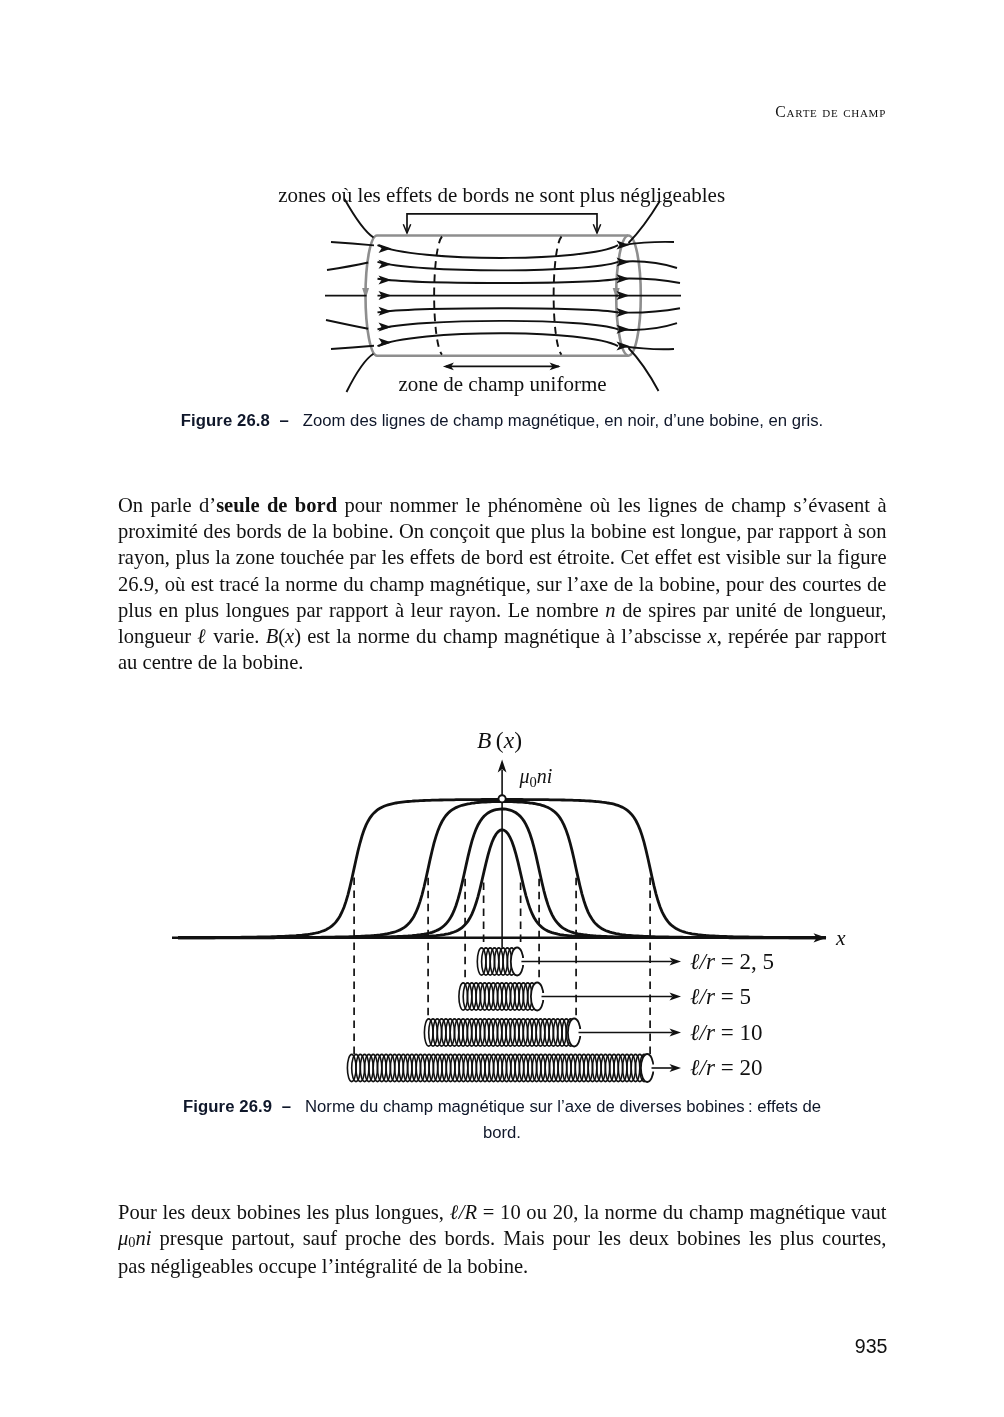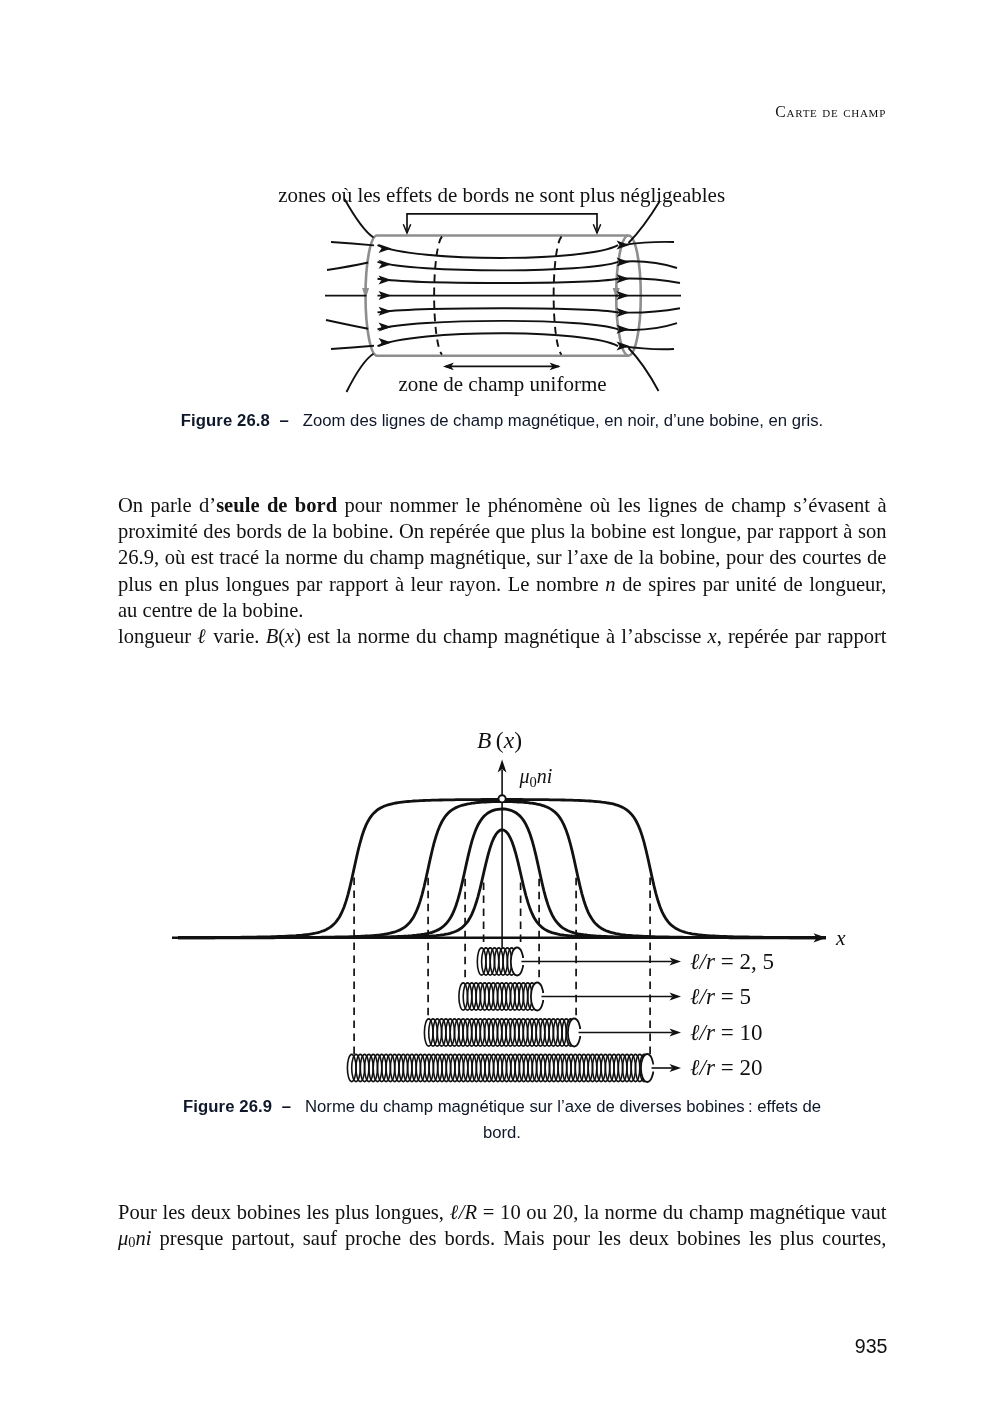--- a/index.html
+++ b/index.html
@@ -69,25 +69,26 @@
     <path d="M 561.5,236.5 A 9.5 60 0 0 0 561.5,354.7" fill="none" stroke="#111" stroke-width="1.9" stroke-dasharray="7.5 5.5"></path>
     <line x1="446" y1="366.4" x2="559" y2="366.4" stroke="#111" stroke-width="1.9"></line>
     <polygon points="442.9,366.4 453.9,362.6 451.1,366.4 453.9,370.2" fill="#111"></polygon>
     <polygon points="560.6,366.4 549.6,362.6 552.4,366.4 549.6,370.2" fill="#111"></polygon>
     <text x="501.6" y="201.8" font-size="21" text-anchor="middle" fill="#111">zones où les effets de bords ne sont plus négligeables</text>
     <text x="502.5" y="390.5" font-size="21" text-anchor="middle" fill="#111">zone de champ uniforme</text>
   </svg>
 <div class="cap" style="top:408.0px"><b>Figure 26.8&nbsp;&nbsp;–&nbsp;</b>&nbsp; Zoom des lignes de champ magnétique, en noir, d’une bobine, en gris.</div>
 <div class="para" style="top:492.0px">
     <div class="jl">On parle d’<b>seule de bord</b> pour nommer le phénomène où les lignes de champ s’évasent à</div>
-    <div class="jl">proximité des bords de la bobine. On repérée que plus la bobine est longue, par rapport à son</div>
+    <div class="jl">proximité des bords de la bobine. On conçoit que plus la bobine est longue, par rapport à son</div>
+    <div class="jl">rayon, plus la zone touchée par les effets de bord est étroite. Cet effet est visible sur la figure</div>
     <div class="jl">26.9, où est tracé la norme du champ magnétique, sur l’axe de la bobine, pour des courtes de</div>
     <div class="jl">plus en plus longues par rapport à leur rayon. Le nombre <i>n</i> de spires par unité de longueur,</div>
+    <div class="jl">longueur <i>ℓ</i> varie. <i>B</i>(<i>x</i>) est la norme du champ magnétique à l’abscisse <i>x</i>, repérée par rapport</div>
     <div class="jl last">au centre de la bobine.</div>
-    <div class="jl">longueur <i>ℓ</i> varie. <i>B</i>(<i>x</i>) est la norme du champ magnétique à l’abscisse <i>x</i>, repérée par rapport</div>
   </div>
 <svg style="position:absolute;left:150px;top:725px" width="720" height="368" viewBox="150 725 720 368" font-family="Liberation Serif, serif">
     <path d="M 178.0,937.6 L 180.0,937.6 L 182.0,937.6 L 184.0,937.6 L 186.0,937.6 L 188.0,937.6 L 190.0,937.5 L 192.0,937.5 L 194.0,937.5 L 196.0,937.5 L 198.0,937.5 L 200.0,937.5 L 202.0,937.5 L 204.0,937.5 L 206.0,937.5 L 208.0,937.5 L 210.0,937.5 L 212.0,937.5 L 214.0,937.4 L 216.0,937.4 L 218.0,937.4 L 220.0,937.4 L 222.0,937.4 L 224.0,937.4 L 226.0,937.4 L 228.0,937.4 L 230.0,937.3 L 232.0,937.3 L 234.0,937.3 L 236.0,937.3 L 238.0,937.3 L 240.0,937.3 L 242.0,937.2 L 244.0,937.2 L 246.0,937.2 L 248.0,937.2 L 250.0,937.1 L 252.0,937.1 L 254.0,937.1 L 256.0,937.1 L 258.0,937.0 L 260.0,937.0 L 262.0,936.9 L 264.0,936.9 L 266.0,936.9 L 268.0,936.8 L 270.0,936.8 L 272.0,936.7 L 274.0,936.7 L 276.0,936.6 L 278.0,936.5 L 280.0,936.5 L 282.0,936.4 L 284.0,936.3 L 286.0,936.2 L 288.0,936.1 L 290.0,936.0 L 292.0,935.9 L 294.0,935.8 L 296.0,935.7 L 298.0,935.5 L 300.0,935.3 L 302.0,935.2 L 304.0,934.9 L 306.0,934.7 L 308.0,934.5 L 310.0,934.2 L 312.0,933.8 L 314.0,933.5 L 316.0,933.0 L 318.0,932.6 L 320.0,932.0 L 322.0,931.3 L 324.0,930.6 L 326.0,929.7 L 328.0,928.6 L 330.0,927.4 L 332.0,925.9 L 334.0,924.1 L 336.0,921.9 L 338.0,919.2 L 340.0,916.0 L 342.0,912.0 L 344.0,907.2 L 346.0,901.4 L 348.0,894.6 L 350.0,886.7 L 352.0,878.0 L 354.0,868.9 L 356.0,859.7 L 358.0,850.9 L 360.0,843.0 L 362.0,836.0 L 364.0,830.1 L 366.0,825.2 L 368.0,821.2 L 370.0,817.8 L 372.0,815.1 L 374.0,812.9 L 376.0,811.1 L 378.0,809.5 L 380.0,808.3 L 382.0,807.2 L 384.0,806.3 L 386.0,805.5 L 388.0,804.9 L 390.0,804.3 L 392.0,803.8 L 394.0,803.4 L 396.0,803.0 L 398.0,802.7 L 400.0,802.4 L 402.0,802.1 L 404.0,801.9 L 406.0,801.7 L 408.0,801.5 L 410.0,801.3 L 412.0,801.2 L 414.0,801.0 L 416.0,800.9 L 418.0,800.8 L 420.0,800.7 L 422.0,800.6 L 424.0,800.5 L 426.0,800.4 L 428.0,800.3 L 430.0,800.3 L 432.0,800.2 L 434.0,800.2 L 436.0,800.1 L 438.0,800.1 L 440.0,800.0 L 442.0,800.0 L 444.0,799.9 L 446.0,799.9 L 448.0,799.9 L 450.0,799.8 L 452.0,799.8 L 454.0,799.8 L 456.0,799.7 L 458.0,799.7 L 460.0,799.7 L 462.0,799.7 L 464.0,799.7 L 466.0,799.6 L 468.0,799.6 L 470.0,799.6 L 472.0,799.6 L 474.0,799.6 L 476.0,799.6 L 478.0,799.6 L 480.0,799.6 L 482.0,799.5 L 484.0,799.5 L 486.0,799.5 L 488.0,799.5 L 490.0,799.5 L 492.0,799.5 L 494.0,799.5 L 496.0,799.5 L 498.0,799.5 L 500.0,799.5 L 502.0,799.5 L 504.0,799.5 L 506.0,799.5 L 508.0,799.5 L 510.0,799.5 L 512.0,799.5 L 514.0,799.5 L 516.0,799.5 L 518.0,799.5 L 520.0,799.5 L 522.0,799.5 L 524.0,799.6 L 526.0,799.6 L 528.0,799.6 L 530.0,799.6 L 532.0,799.6 L 534.0,799.6 L 536.0,799.6 L 538.0,799.6 L 540.0,799.7 L 542.0,799.7 L 544.0,799.7 L 546.0,799.7 L 548.0,799.7 L 550.0,799.8 L 552.0,799.8 L 554.0,799.8 L 556.0,799.9 L 558.0,799.9 L 560.0,799.9 L 562.0,800.0 L 564.0,800.0 L 566.0,800.1 L 568.0,800.1 L 570.0,800.2 L 572.0,800.2 L 574.0,800.3 L 576.0,800.3 L 578.0,800.4 L 580.0,800.5 L 582.0,800.6 L 584.0,800.7 L 586.0,800.8 L 588.0,800.9 L 590.0,801.0 L 592.0,801.1 L 594.0,801.3 L 596.0,801.5 L 598.0,801.6 L 600.0,801.8 L 602.0,802.1 L 604.0,802.3 L 606.0,802.6 L 608.0,803.0 L 610.0,803.3 L 612.0,803.7 L 614.0,804.2 L 616.0,804.8 L 618.0,805.4 L 620.0,806.2 L 622.0,807.1 L 624.0,808.1 L 626.0,809.4 L 628.0,810.9 L 630.0,812.7 L 632.0,814.9 L 634.0,817.5 L 636.0,820.8 L 638.0,824.8 L 640.0,829.6 L 642.0,835.4 L 644.0,842.2 L 646.0,850.1 L 648.0,858.8 L 650.0,867.9 L 652.0,877.1 L 654.0,885.9 L 656.0,893.8 L 658.0,900.8 L 660.0,906.7 L 662.0,911.6 L 664.0,915.6 L 666.0,918.9 L 668.0,921.6 L 670.0,923.9 L 672.0,925.7 L 674.0,927.2 L 676.0,928.5 L 678.0,929.6 L 680.0,930.5 L 682.0,931.3 L 684.0,931.9 L 686.0,932.5 L 688.0,933.0 L 690.0,933.4 L 692.0,933.8 L 694.0,934.1 L 696.0,934.4 L 698.0,934.7 L 700.0,934.9 L 702.0,935.1 L 704.0,935.3 L 706.0,935.5 L 708.0,935.6 L 710.0,935.8 L 712.0,935.9 L 714.0,936.0 L 716.0,936.1 L 718.0,936.2 L 720.0,936.3 L 722.0,936.4 L 724.0,936.5 L 726.0,936.5 L 728.0,936.6 L 730.0,936.7 L 732.0,936.7 L 734.0,936.8 L 736.0,936.8 L 738.0,936.9 L 740.0,936.9 L 742.0,936.9 L 744.0,937.0 L 746.0,937.0 L 748.0,937.0 L 750.0,937.1 L 752.0,937.1 L 754.0,937.1 L 756.0,937.2 L 758.0,937.2 L 760.0,937.2 L 762.0,937.2 L 764.0,937.3 L 766.0,937.3 L 768.0,937.3 L 770.0,937.3 L 772.0,937.3 L 774.0,937.3 L 776.0,937.4 L 778.0,937.4 L 780.0,937.4 L 782.0,937.4 L 784.0,937.4 L 786.0,937.4 L 788.0,937.4 L 790.0,937.4 L 792.0,937.5 L 794.0,937.5 L 796.0,937.5 L 798.0,937.5 L 800.0,937.5 L 802.0,937.5 L 804.0,937.5 L 806.0,937.5 L 808.0,937.5 L 810.0,937.5 L 812.0,937.5 L 814.0,937.5 L 816.0,937.6 L 818.0,937.6 L 820.0,937.6 L 822.0,937.6 L 824.0,937.6 L 826.0,937.6" fill="none" stroke="#111" stroke-width="2.8"></path>
     <path d="M 178.0,937.7 L 180.0,937.7 L 182.0,937.7 L 184.0,937.7 L 186.0,937.7 L 188.0,937.7 L 190.0,937.7 L 192.0,937.7 L 194.0,937.7 L 196.0,937.7 L 198.0,937.7 L 200.0,937.7 L 202.0,937.7 L 204.0,937.7 L 206.0,937.7 L 208.0,937.7 L 210.0,937.7 L 212.0,937.7 L 214.0,937.7 L 216.0,937.7 L 218.0,937.7 L 220.0,937.7 L 222.0,937.7 L 224.0,937.7 L 226.0,937.7 L 228.0,937.7 L 230.0,937.7 L 232.0,937.7 L 234.0,937.7 L 236.0,937.7 L 238.0,937.7 L 240.0,937.6 L 242.0,937.6 L 244.0,937.6 L 246.0,937.6 L 248.0,937.6 L 250.0,937.6 L 252.0,937.6 L 254.0,937.6 L 256.0,937.6 L 258.0,937.6 L 260.0,937.6 L 262.0,937.6 L 264.0,937.6 L 266.0,937.6 L 268.0,937.6 L 270.0,937.6 L 272.0,937.6 L 274.0,937.6 L 276.0,937.6 L 278.0,937.5 L 280.0,937.5 L 282.0,937.5 L 284.0,937.5 L 286.0,937.5 L 288.0,937.5 L 290.0,937.5 L 292.0,937.5 L 294.0,937.5 L 296.0,937.5 L 298.0,937.4 L 300.0,937.4 L 302.0,937.4 L 304.0,937.4 L 306.0,937.4 L 308.0,937.4 L 310.0,937.4 L 312.0,937.3 L 314.0,937.3 L 316.0,937.3 L 318.0,937.3 L 320.0,937.3 L 322.0,937.2 L 324.0,937.2 L 326.0,937.2 L 328.0,937.2 L 330.0,937.1 L 332.0,937.1 L 334.0,937.1 L 336.0,937.0 L 338.0,937.0 L 340.0,937.0 L 342.0,936.9 L 344.0,936.9 L 346.0,936.8 L 348.0,936.8 L 350.0,936.7 L 352.0,936.6 L 354.0,936.6 L 356.0,936.5 L 358.0,936.4 L 360.0,936.3 L 362.0,936.2 L 364.0,936.1 L 366.0,936.0 L 368.0,935.9 L 370.0,935.8 L 372.0,935.6 L 374.0,935.5 L 376.0,935.3 L 378.0,935.1 L 380.0,934.9 L 382.0,934.6 L 384.0,934.3 L 386.0,934.0 L 388.0,933.6 L 390.0,933.2 L 392.0,932.7 L 394.0,932.2 L 396.0,931.5 L 398.0,930.7 L 400.0,929.9 L 402.0,928.8 L 404.0,927.6 L 406.0,926.1 L 408.0,924.3 L 410.0,922.1 L 412.0,919.4 L 414.0,916.2 L 416.0,912.2 L 418.0,907.4 L 420.0,901.6 L 422.0,894.8 L 424.0,887.0 L 426.0,878.3 L 428.0,869.1 L 430.0,859.9 L 432.0,851.2 L 434.0,843.2 L 436.0,836.3 L 438.0,830.4 L 440.0,825.5 L 442.0,821.5 L 444.0,818.2 L 446.0,815.5 L 448.0,813.3 L 450.0,811.4 L 452.0,809.9 L 454.0,808.7 L 456.0,807.6 L 458.0,806.7 L 460.0,806.0 L 462.0,805.3 L 464.0,804.8 L 466.0,804.3 L 468.0,803.9 L 470.0,803.6 L 472.0,803.2 L 474.0,803.0 L 476.0,802.7 L 478.0,802.5 L 480.0,802.4 L 482.0,802.2 L 484.0,802.1 L 486.0,802.0 L 488.0,801.9 L 490.0,801.8 L 492.0,801.7 L 494.0,801.7 L 496.0,801.6 L 498.0,801.6 L 500.0,801.6 L 502.0,801.6 L 504.0,801.6 L 506.0,801.6 L 508.0,801.6 L 510.0,801.7 L 512.0,801.7 L 514.0,801.8 L 516.0,801.9 L 518.0,802.0 L 520.0,802.1 L 522.0,802.2 L 524.0,802.3 L 526.0,802.5 L 528.0,802.7 L 530.0,803.0 L 532.0,803.2 L 534.0,803.5 L 536.0,803.9 L 538.0,804.3 L 540.0,804.7 L 542.0,805.3 L 544.0,805.9 L 546.0,806.7 L 548.0,807.5 L 550.0,808.6 L 552.0,809.8 L 554.0,811.3 L 556.0,813.1 L 558.0,815.2 L 560.0,817.9 L 562.0,821.1 L 564.0,825.1 L 566.0,829.9 L 568.0,835.7 L 570.0,842.5 L 572.0,850.4 L 574.0,859.0 L 576.0,868.2 L 578.0,877.4 L 580.0,886.1 L 582.0,894.1 L 584.0,901.0 L 586.0,906.9 L 588.0,911.8 L 590.0,915.8 L 592.0,919.1 L 594.0,921.9 L 596.0,924.1 L 598.0,925.9 L 600.0,927.4 L 602.0,928.7 L 604.0,929.8 L 606.0,930.7 L 608.0,931.4 L 610.0,932.1 L 612.0,932.7 L 614.0,933.1 L 616.0,933.6 L 618.0,933.9 L 620.0,934.3 L 622.0,934.6 L 624.0,934.8 L 626.0,935.1 L 628.0,935.3 L 630.0,935.4 L 632.0,935.6 L 634.0,935.8 L 636.0,935.9 L 638.0,936.0 L 640.0,936.1 L 642.0,936.2 L 644.0,936.3 L 646.0,936.4 L 648.0,936.5 L 650.0,936.6 L 652.0,936.6 L 654.0,936.7 L 656.0,936.8 L 658.0,936.8 L 660.0,936.9 L 662.0,936.9 L 664.0,936.9 L 666.0,937.0 L 668.0,937.0 L 670.0,937.1 L 672.0,937.1 L 674.0,937.1 L 676.0,937.2 L 678.0,937.2 L 680.0,937.2 L 682.0,937.2 L 684.0,937.3 L 686.0,937.3 L 688.0,937.3 L 690.0,937.3 L 692.0,937.3 L 694.0,937.4 L 696.0,937.4 L 698.0,937.4 L 700.0,937.4 L 702.0,937.4 L 704.0,937.4 L 706.0,937.4 L 708.0,937.5 L 710.0,937.5 L 712.0,937.5 L 714.0,937.5 L 716.0,937.5 L 718.0,937.5 L 720.0,937.5 L 722.0,937.5 L 724.0,937.5 L 726.0,937.5 L 728.0,937.6 L 730.0,937.6 L 732.0,937.6 L 734.0,937.6 L 736.0,937.6 L 738.0,937.6 L 740.0,937.6 L 742.0,937.6 L 744.0,937.6 L 746.0,937.6 L 748.0,937.6 L 750.0,937.6 L 752.0,937.6 L 754.0,937.6 L 756.0,937.6 L 758.0,937.6 L 760.0,937.6 L 762.0,937.6 L 764.0,937.6 L 766.0,937.7 L 768.0,937.7 L 770.0,937.7 L 772.0,937.7 L 774.0,937.7 L 776.0,937.7 L 778.0,937.7 L 780.0,937.7 L 782.0,937.7 L 784.0,937.7 L 786.0,937.7 L 788.0,937.7 L 790.0,937.7 L 792.0,937.7 L 794.0,937.7 L 796.0,937.7 L 798.0,937.7 L 800.0,937.7 L 802.0,937.7 L 804.0,937.7 L 806.0,937.7 L 808.0,937.7 L 810.0,937.7 L 812.0,937.7 L 814.0,937.7 L 816.0,937.7 L 818.0,937.7 L 820.0,937.7 L 822.0,937.7 L 824.0,937.7 L 826.0,937.7" fill="none" stroke="#111" stroke-width="2.8"></path>
     <path d="M 178.0,937.8 L 180.0,937.8 L 182.0,937.8 L 184.0,937.8 L 186.0,937.8 L 188.0,937.8 L 190.0,937.8 L 192.0,937.8 L 194.0,937.8 L 196.0,937.8 L 198.0,937.8 L 200.0,937.8 L 202.0,937.8 L 204.0,937.8 L 206.0,937.8 L 208.0,937.8 L 210.0,937.8 L 212.0,937.8 L 214.0,937.8 L 216.0,937.7 L 218.0,937.7 L 220.0,937.7 L 222.0,937.7 L 224.0,937.7 L 226.0,937.7 L 228.0,937.7 L 230.0,937.7 L 232.0,937.7 L 234.0,937.7 L 236.0,937.7 L 238.0,937.7 L 240.0,937.7 L 242.0,937.7 L 244.0,937.7 L 246.0,937.7 L 248.0,937.7 L 250.0,937.7 L 252.0,937.7 L 254.0,937.7 L 256.0,937.7 L 258.0,937.7 L 260.0,937.7 L 262.0,937.7 L 264.0,937.7 L 266.0,937.7 L 268.0,937.7 L 270.0,937.7 L 272.0,937.7 L 274.0,937.7 L 276.0,937.7 L 278.0,937.7 L 280.0,937.7 L 282.0,937.7 L 284.0,937.7 L 286.0,937.7 L 288.0,937.7 L 290.0,937.7 L 292.0,937.7 L 294.0,937.7 L 296.0,937.7 L 298.0,937.7 L 300.0,937.7 L 302.0,937.6 L 304.0,937.6 L 306.0,937.6 L 308.0,937.6 L 310.0,937.6 L 312.0,937.6 L 314.0,937.6 L 316.0,937.6 L 318.0,937.6 L 320.0,937.6 L 322.0,937.6 L 324.0,937.6 L 326.0,937.6 L 328.0,937.6 L 330.0,937.6 L 332.0,937.5 L 334.0,937.5 L 336.0,937.5 L 338.0,937.5 L 340.0,937.5 L 342.0,937.5 L 344.0,937.5 L 346.0,937.5 L 348.0,937.4 L 350.0,937.4 L 352.0,937.4 L 354.0,937.4 L 356.0,937.4 L 358.0,937.4 L 360.0,937.3 L 362.0,937.3 L 364.0,937.3 L 366.0,937.3 L 368.0,937.3 L 370.0,937.2 L 372.0,937.2 L 374.0,937.2 L 376.0,937.1 L 378.0,937.1 L 380.0,937.1 L 382.0,937.0 L 384.0,937.0 L 386.0,936.9 L 388.0,936.9 L 390.0,936.8 L 392.0,936.7 L 394.0,936.7 L 396.0,936.6 L 398.0,936.5 L 400.0,936.4 L 402.0,936.3 L 404.0,936.2 L 406.0,936.1 L 408.0,936.0 L 410.0,935.8 L 412.0,935.7 L 414.0,935.5 L 416.0,935.3 L 418.0,935.0 L 420.0,934.8 L 422.0,934.5 L 424.0,934.2 L 426.0,933.8 L 428.0,933.4 L 430.0,932.9 L 432.0,932.3 L 434.0,931.6 L 436.0,930.8 L 438.0,929.9 L 440.0,928.7 L 442.0,927.4 L 444.0,925.8 L 446.0,923.8 L 448.0,921.5 L 450.0,918.6 L 452.0,915.0 L 454.0,910.7 L 456.0,905.5 L 458.0,899.2 L 460.0,891.9 L 462.0,883.6 L 464.0,874.7 L 466.0,865.6 L 468.0,856.6 L 470.0,848.3 L 472.0,840.9 L 474.0,834.6 L 476.0,829.3 L 478.0,825.0 L 480.0,821.5 L 482.0,818.6 L 484.0,816.3 L 486.0,814.5 L 488.0,813.0 L 490.0,811.8 L 492.0,810.9 L 494.0,810.2 L 496.0,809.6 L 498.0,809.3 L 500.0,809.1 L 502.0,809.0 L 504.0,809.0 L 506.0,809.2 L 508.0,809.6 L 510.0,810.1 L 512.0,810.8 L 514.0,811.7 L 516.0,812.8 L 518.0,814.3 L 520.0,816.1 L 522.0,818.3 L 524.0,821.1 L 526.0,824.6 L 528.0,828.9 L 530.0,834.0 L 532.0,840.2 L 534.0,847.5 L 536.0,855.7 L 538.0,864.6 L 540.0,873.8 L 542.0,882.8 L 544.0,891.1 L 546.0,898.5 L 548.0,904.9 L 550.0,910.2 L 552.0,914.6 L 554.0,918.2 L 556.0,921.2 L 558.0,923.6 L 560.0,925.6 L 562.0,927.3 L 564.0,928.6 L 566.0,929.8 L 568.0,930.7 L 570.0,931.5 L 572.0,932.2 L 574.0,932.8 L 576.0,933.3 L 578.0,933.8 L 580.0,934.1 L 582.0,934.5 L 584.0,934.8 L 586.0,935.0 L 588.0,935.3 L 590.0,935.5 L 592.0,935.6 L 594.0,935.8 L 596.0,936.0 L 598.0,936.1 L 600.0,936.2 L 602.0,936.3 L 604.0,936.4 L 606.0,936.5 L 608.0,936.6 L 610.0,936.7 L 612.0,936.7 L 614.0,936.8 L 616.0,936.9 L 618.0,936.9 L 620.0,937.0 L 622.0,937.0 L 624.0,937.0 L 626.0,937.1 L 628.0,937.1 L 630.0,937.2 L 632.0,937.2 L 634.0,937.2 L 636.0,937.2 L 638.0,937.3 L 640.0,937.3 L 642.0,937.3 L 644.0,937.3 L 646.0,937.4 L 648.0,937.4 L 650.0,937.4 L 652.0,937.4 L 654.0,937.4 L 656.0,937.4 L 658.0,937.5 L 660.0,937.5 L 662.0,937.5 L 664.0,937.5 L 666.0,937.5 L 668.0,937.5 L 670.0,937.5 L 672.0,937.5 L 674.0,937.6 L 676.0,937.6 L 678.0,937.6 L 680.0,937.6 L 682.0,937.6 L 684.0,937.6 L 686.0,937.6 L 688.0,937.6 L 690.0,937.6 L 692.0,937.6 L 694.0,937.6 L 696.0,937.6 L 698.0,937.6 L 700.0,937.6 L 702.0,937.6 L 704.0,937.7 L 706.0,937.7 L 708.0,937.7 L 710.0,937.7 L 712.0,937.7 L 714.0,937.7 L 716.0,937.7 L 718.0,937.7 L 720.0,937.7 L 722.0,937.7 L 724.0,937.7 L 726.0,937.7 L 728.0,937.7 L 730.0,937.7 L 732.0,937.7 L 734.0,937.7 L 736.0,937.7 L 738.0,937.7 L 740.0,937.7 L 742.0,937.7 L 744.0,937.7 L 746.0,937.7 L 748.0,937.7 L 750.0,937.7 L 752.0,937.7 L 754.0,937.7 L 756.0,937.7 L 758.0,937.7 L 760.0,937.7 L 762.0,937.7 L 764.0,937.7 L 766.0,937.7 L 768.0,937.7 L 770.0,937.7 L 772.0,937.7 L 774.0,937.7 L 776.0,937.7 L 778.0,937.7 L 780.0,937.7 L 782.0,937.7 L 784.0,937.7 L 786.0,937.7 L 788.0,937.7 L 790.0,937.8 L 792.0,937.8 L 794.0,937.8 L 796.0,937.8 L 798.0,937.8 L 800.0,937.8 L 802.0,937.8 L 804.0,937.8 L 806.0,937.8 L 808.0,937.8 L 810.0,937.8 L 812.0,937.8 L 814.0,937.8 L 816.0,937.8 L 818.0,937.8 L 820.0,937.8 L 822.0,937.8 L 824.0,937.8 L 826.0,937.8" fill="none" stroke="#111" stroke-width="2.8"></path>
     <path d="M 178.0,937.8 L 180.0,937.8 L 182.0,937.8 L 184.0,937.8 L 186.0,937.8 L 188.0,937.8 L 190.0,937.8 L 192.0,937.8 L 194.0,937.8 L 196.0,937.8 L 198.0,937.8 L 200.0,937.8 L 202.0,937.8 L 204.0,937.8 L 206.0,937.8 L 208.0,937.8 L 210.0,937.8 L 212.0,937.8 L 214.0,937.8 L 216.0,937.8 L 218.0,937.8 L 220.0,937.8 L 222.0,937.8 L 224.0,937.8 L 226.0,937.8 L 228.0,937.8 L 230.0,937.8 L 232.0,937.8 L 234.0,937.8 L 236.0,937.8 L 238.0,937.8 L 240.0,937.8 L 242.0,937.8 L 244.0,937.8 L 246.0,937.8 L 248.0,937.8 L 250.0,937.8 L 252.0,937.8 L 254.0,937.8 L 256.0,937.8 L 258.0,937.8 L 260.0,937.8 L 262.0,937.8 L 264.0,937.8 L 266.0,937.8 L 268.0,937.8 L 270.0,937.8 L 272.0,937.8 L 274.0,937.8 L 276.0,937.7 L 278.0,937.7 L 280.0,937.7 L 282.0,937.7 L 284.0,937.7 L 286.0,937.7 L 288.0,937.7 L 290.0,937.7 L 292.0,937.7 L 294.0,937.7 L 296.0,937.7 L 298.0,937.7 L 300.0,937.7 L 302.0,937.7 L 304.0,937.7 L 306.0,937.7 L 308.0,937.7 L 310.0,937.7 L 312.0,937.7 L 314.0,937.7 L 316.0,937.7 L 318.0,937.7 L 320.0,937.7 L 322.0,937.7 L 324.0,937.7 L 326.0,937.7 L 328.0,937.7 L 330.0,937.7 L 332.0,937.7 L 334.0,937.7 L 336.0,937.7 L 338.0,937.7 L 340.0,937.7 L 342.0,937.7 L 344.0,937.7 L 346.0,937.6 L 348.0,937.6 L 350.0,937.6 L 352.0,937.6 L 354.0,937.6 L 356.0,937.6 L 358.0,937.6 L 360.0,937.6 L 362.0,937.6 L 364.0,937.6 L 366.0,937.6 L 368.0,937.6 L 370.0,937.5 L 372.0,937.5 L 374.0,937.5 L 376.0,937.5 L 378.0,937.5 L 380.0,937.5 L 382.0,937.5 L 384.0,937.4 L 386.0,937.4 L 388.0,937.4 L 390.0,937.4 L 392.0,937.4 L 394.0,937.3 L 396.0,937.3 L 398.0,937.3 L 400.0,937.2 L 402.0,937.2 L 404.0,937.2 L 406.0,937.1 L 408.0,937.1 L 410.0,937.0 L 412.0,937.0 L 414.0,936.9 L 416.0,936.9 L 418.0,936.8 L 420.0,936.7 L 422.0,936.6 L 424.0,936.5 L 426.0,936.4 L 428.0,936.3 L 430.0,936.2 L 432.0,936.0 L 434.0,935.8 L 436.0,935.7 L 438.0,935.4 L 440.0,935.2 L 442.0,934.9 L 444.0,934.6 L 446.0,934.2 L 448.0,933.8 L 450.0,933.3 L 452.0,932.7 L 454.0,932.0 L 456.0,931.2 L 458.0,930.2 L 460.0,929.0 L 462.0,927.6 L 464.0,925.8 L 466.0,923.7 L 468.0,921.1 L 470.0,917.8 L 472.0,913.9 L 474.0,909.1 L 476.0,903.3 L 478.0,896.6 L 480.0,888.8 L 482.0,880.4 L 484.0,871.6 L 486.0,863.1 L 488.0,855.1 L 490.0,848.1 L 492.0,842.3 L 494.0,837.7 L 496.0,834.2 L 498.0,831.8 L 500.0,830.3 L 502.0,829.8 L 504.0,830.2 L 506.0,831.6 L 508.0,833.9 L 510.0,837.3 L 512.0,841.8 L 514.0,847.5 L 516.0,854.4 L 518.0,862.2 L 520.0,870.8 L 522.0,879.5 L 524.0,888.0 L 526.0,895.8 L 528.0,902.7 L 530.0,908.6 L 532.0,913.5 L 534.0,917.5 L 536.0,920.8 L 538.0,923.4 L 540.0,925.6 L 542.0,927.4 L 544.0,928.9 L 546.0,930.1 L 548.0,931.1 L 550.0,931.9 L 552.0,932.6 L 554.0,933.2 L 556.0,933.7 L 558.0,934.2 L 560.0,934.6 L 562.0,934.9 L 564.0,935.2 L 566.0,935.4 L 568.0,935.6 L 570.0,935.8 L 572.0,936.0 L 574.0,936.1 L 576.0,936.3 L 578.0,936.4 L 580.0,936.5 L 582.0,936.6 L 584.0,936.7 L 586.0,936.8 L 588.0,936.8 L 590.0,936.9 L 592.0,937.0 L 594.0,937.0 L 596.0,937.1 L 598.0,937.1 L 600.0,937.2 L 602.0,937.2 L 604.0,937.2 L 606.0,937.3 L 608.0,937.3 L 610.0,937.3 L 612.0,937.4 L 614.0,937.4 L 616.0,937.4 L 618.0,937.4 L 620.0,937.4 L 622.0,937.5 L 624.0,937.5 L 626.0,937.5 L 628.0,937.5 L 630.0,937.5 L 632.0,937.5 L 634.0,937.5 L 636.0,937.6 L 638.0,937.6 L 640.0,937.6 L 642.0,937.6 L 644.0,937.6 L 646.0,937.6 L 648.0,937.6 L 650.0,937.6 L 652.0,937.6 L 654.0,937.6 L 656.0,937.6 L 658.0,937.6 L 660.0,937.7 L 662.0,937.7 L 664.0,937.7 L 666.0,937.7 L 668.0,937.7 L 670.0,937.7 L 672.0,937.7 L 674.0,937.7 L 676.0,937.7 L 678.0,937.7 L 680.0,937.7 L 682.0,937.7 L 684.0,937.7 L 686.0,937.7 L 688.0,937.7 L 690.0,937.7 L 692.0,937.7 L 694.0,937.7 L 696.0,937.7 L 698.0,937.7 L 700.0,937.7 L 702.0,937.7 L 704.0,937.7 L 706.0,937.7 L 708.0,937.7 L 710.0,937.7 L 712.0,937.7 L 714.0,937.7 L 716.0,937.7 L 718.0,937.7 L 720.0,937.7 L 722.0,937.7 L 724.0,937.7 L 726.0,937.7 L 728.0,937.7 L 730.0,937.8 L 732.0,937.8 L 734.0,937.8 L 736.0,937.8 L 738.0,937.8 L 740.0,937.8 L 742.0,937.8 L 744.0,937.8 L 746.0,937.8 L 748.0,937.8 L 750.0,937.8 L 752.0,937.8 L 754.0,937.8 L 756.0,937.8 L 758.0,937.8 L 760.0,937.8 L 762.0,937.8 L 764.0,937.8 L 766.0,937.8 L 768.0,937.8 L 770.0,937.8 L 772.0,937.8 L 774.0,937.8 L 776.0,937.8 L 778.0,937.8 L 780.0,937.8 L 782.0,937.8 L 784.0,937.8 L 786.0,937.8 L 788.0,937.8 L 790.0,937.8 L 792.0,937.8 L 794.0,937.8 L 796.0,937.8 L 798.0,937.8 L 800.0,937.8 L 802.0,937.8 L 804.0,937.8 L 806.0,937.8 L 808.0,937.8 L 810.0,937.8 L 812.0,937.8 L 814.0,937.8 L 816.0,937.8 L 818.0,937.8 L 820.0,937.8 L 822.0,937.8 L 824.0,937.8 L 826.0,937.8" fill="none" stroke="#111" stroke-width="2.8"></path>
     <line x1="172" y1="937.8" x2="820" y2="937.8" stroke="#111" stroke-width="2.4"></line>
     <polygon points="826.5,937.8 813.5,933.2 816.7,937.8 813.5,942.4" fill="#111"></polygon>
     <line x1="502.1" y1="770" x2="502.1" y2="947.8" stroke="#111" stroke-width="1.6"></line>
     <polygon points="502.1,759.5 497.7,772.5 502.1,769.3 506.5,772.5" fill="#111"></polygon>
@@ -251,13 +252,14 @@
     <text x="836" y="944.5" font-size="21.5" font-style="italic" fill="#111">x</text>
     <text x="690" y="968.5" font-size="23" fill="#111"><tspan font-style="italic">ℓ/r</tspan> = 2, 5</text>
     <text x="690" y="1003.5" font-size="23" fill="#111"><tspan font-style="italic">ℓ/r</tspan> = 5</text>
     <text x="690" y="1039.5" font-size="23" fill="#111"><tspan font-style="italic">ℓ/r</tspan> = 10</text>
     <text x="690" y="1075.0" font-size="23" fill="#111"><tspan font-style="italic">ℓ/r</tspan> = 20</text>
   </svg>
 <div class="cap" style="top:1094.4px"><b>Figure 26.9&nbsp;&nbsp;–&nbsp;</b>&nbsp; Norme du champ magnétique sur l’axe de diverses bobines : effets de<br>bord.</div>
 <div class="para" style="top:1198.6px">
     <div class="jl">Pour les deux bobines les plus longues, <i>ℓ/R</i> = 10 ou 20, la norme du champ magnétique vaut</div>
     <div class="jl"><i>μ</i><sub>0</sub><i>ni</i> presque partout, sauf proche des bords. Mais pour les deux bobines les plus courtes,</div>
+    <div class="jl last">pas négligeables occupe l’intégralité de la bobine.</div>
   </div>
 <div class="pgnum">935</div>
 </body></html>

